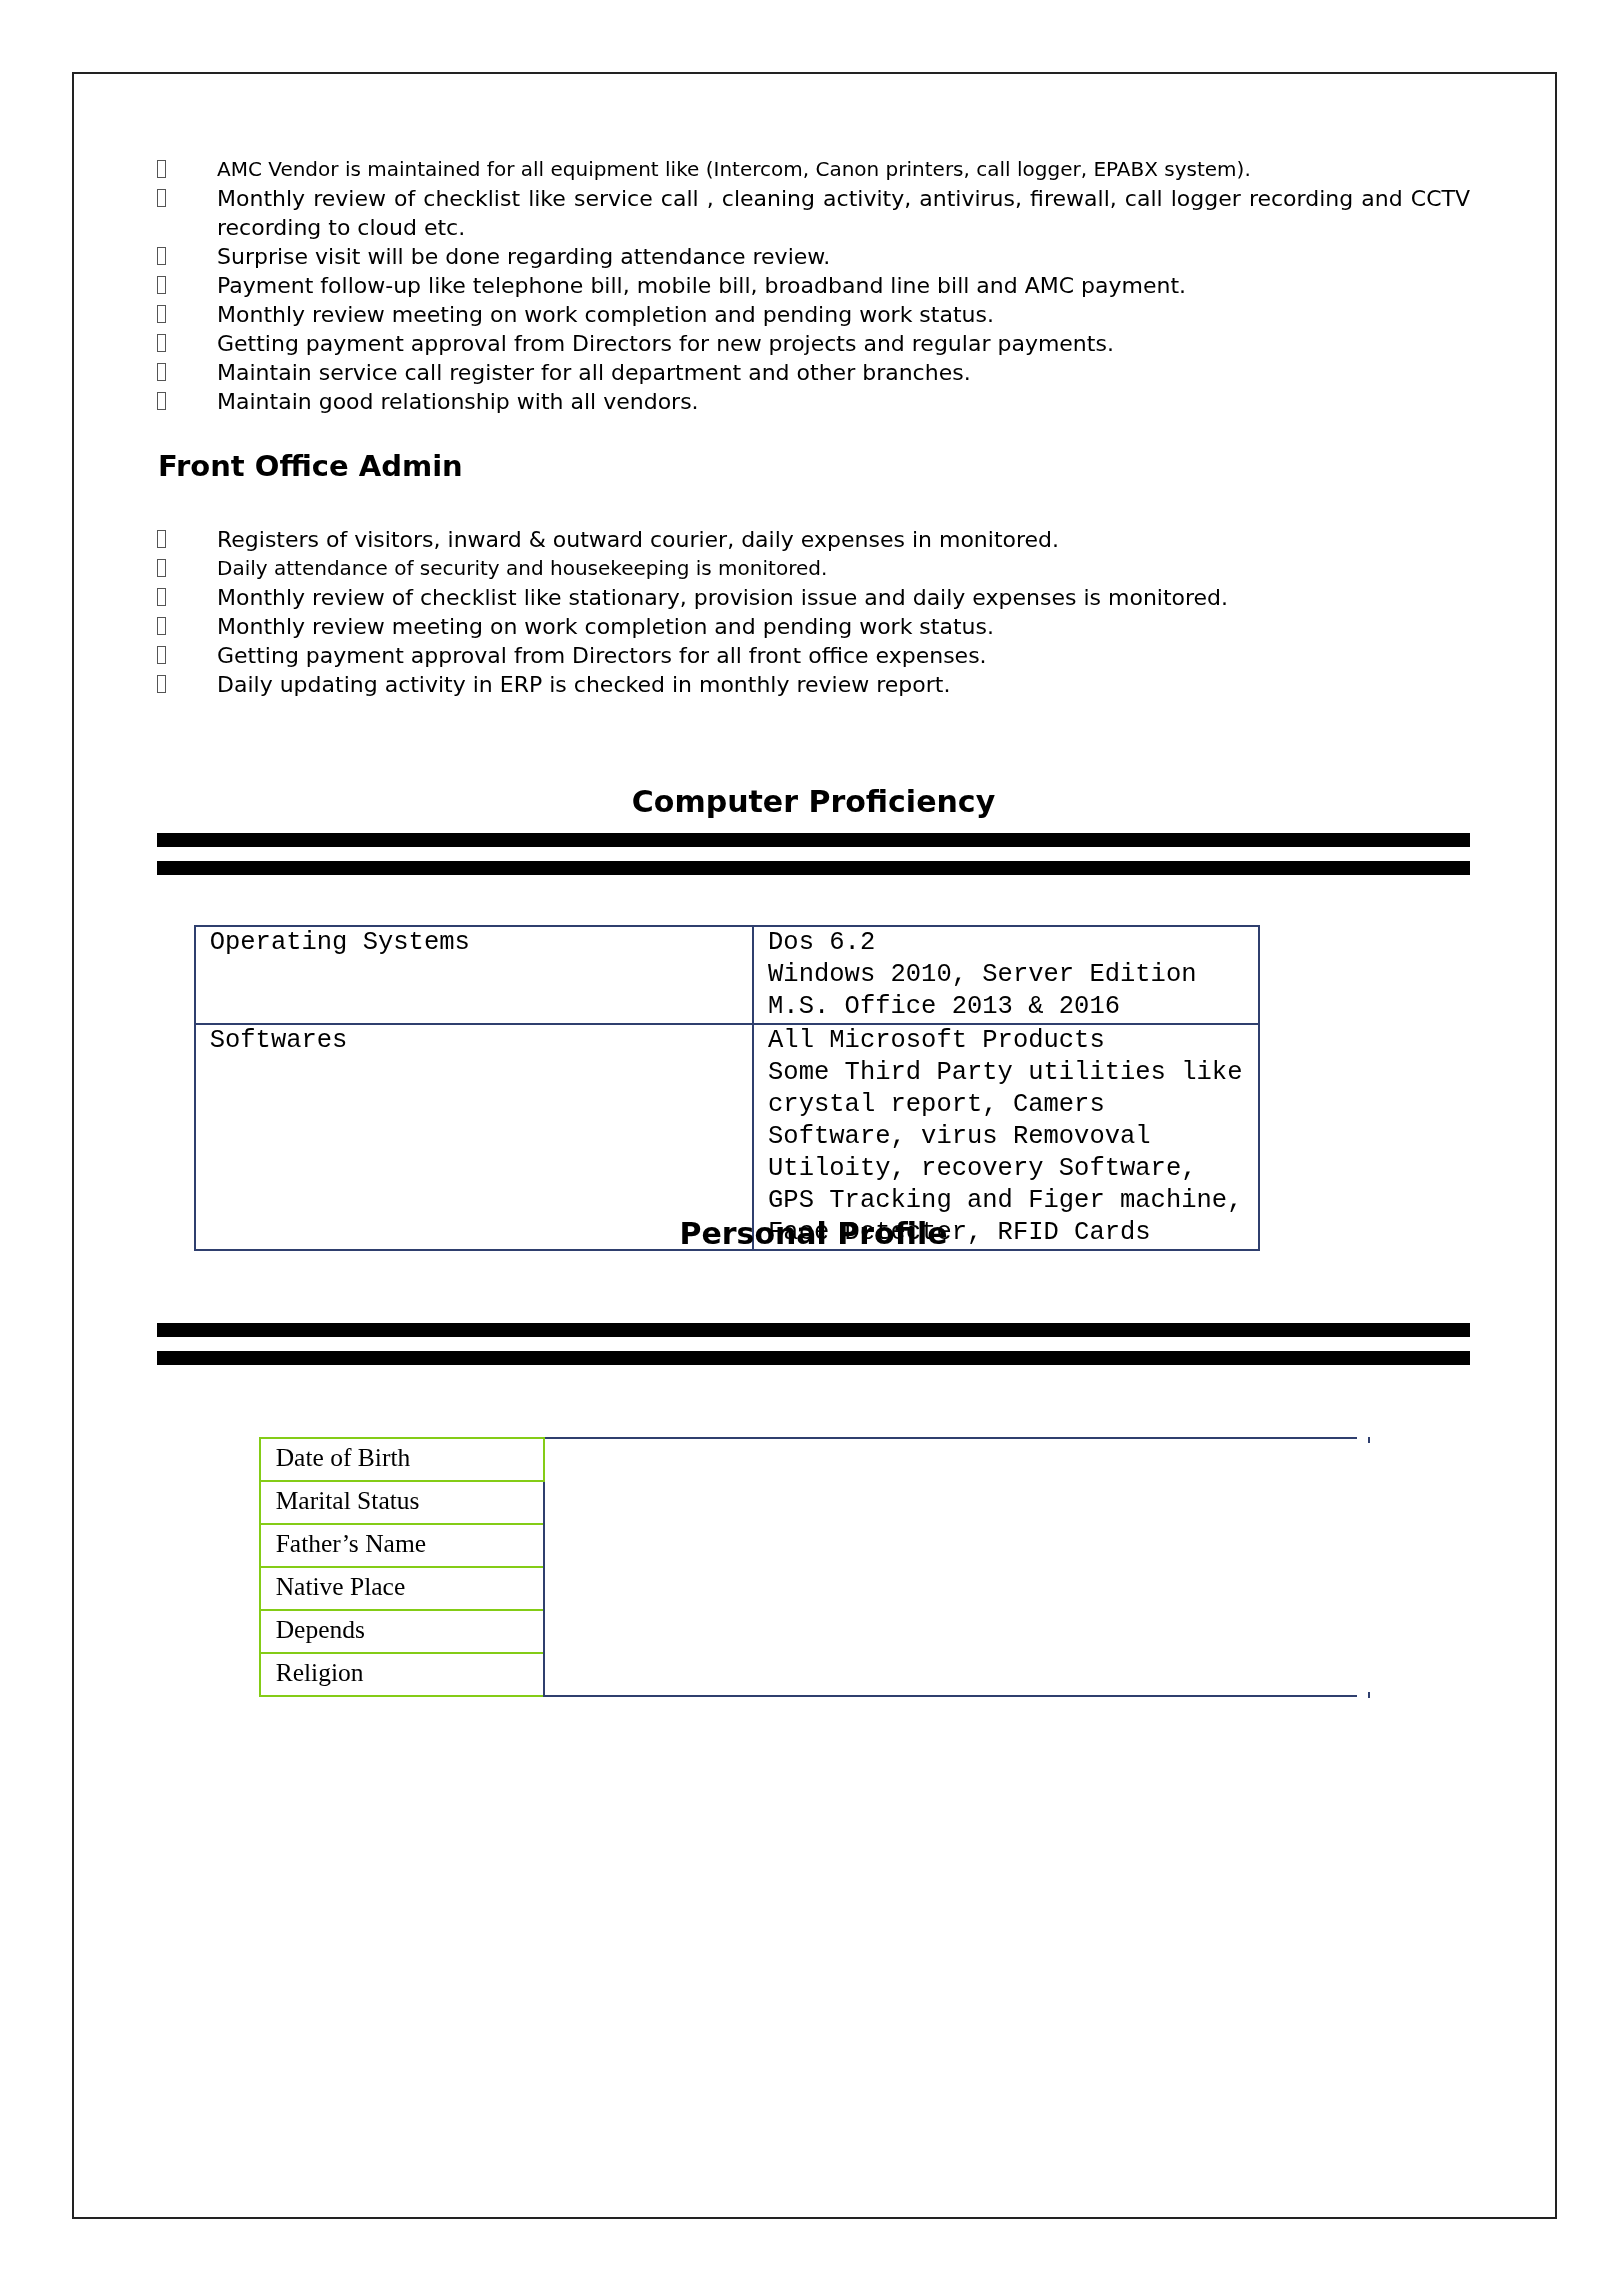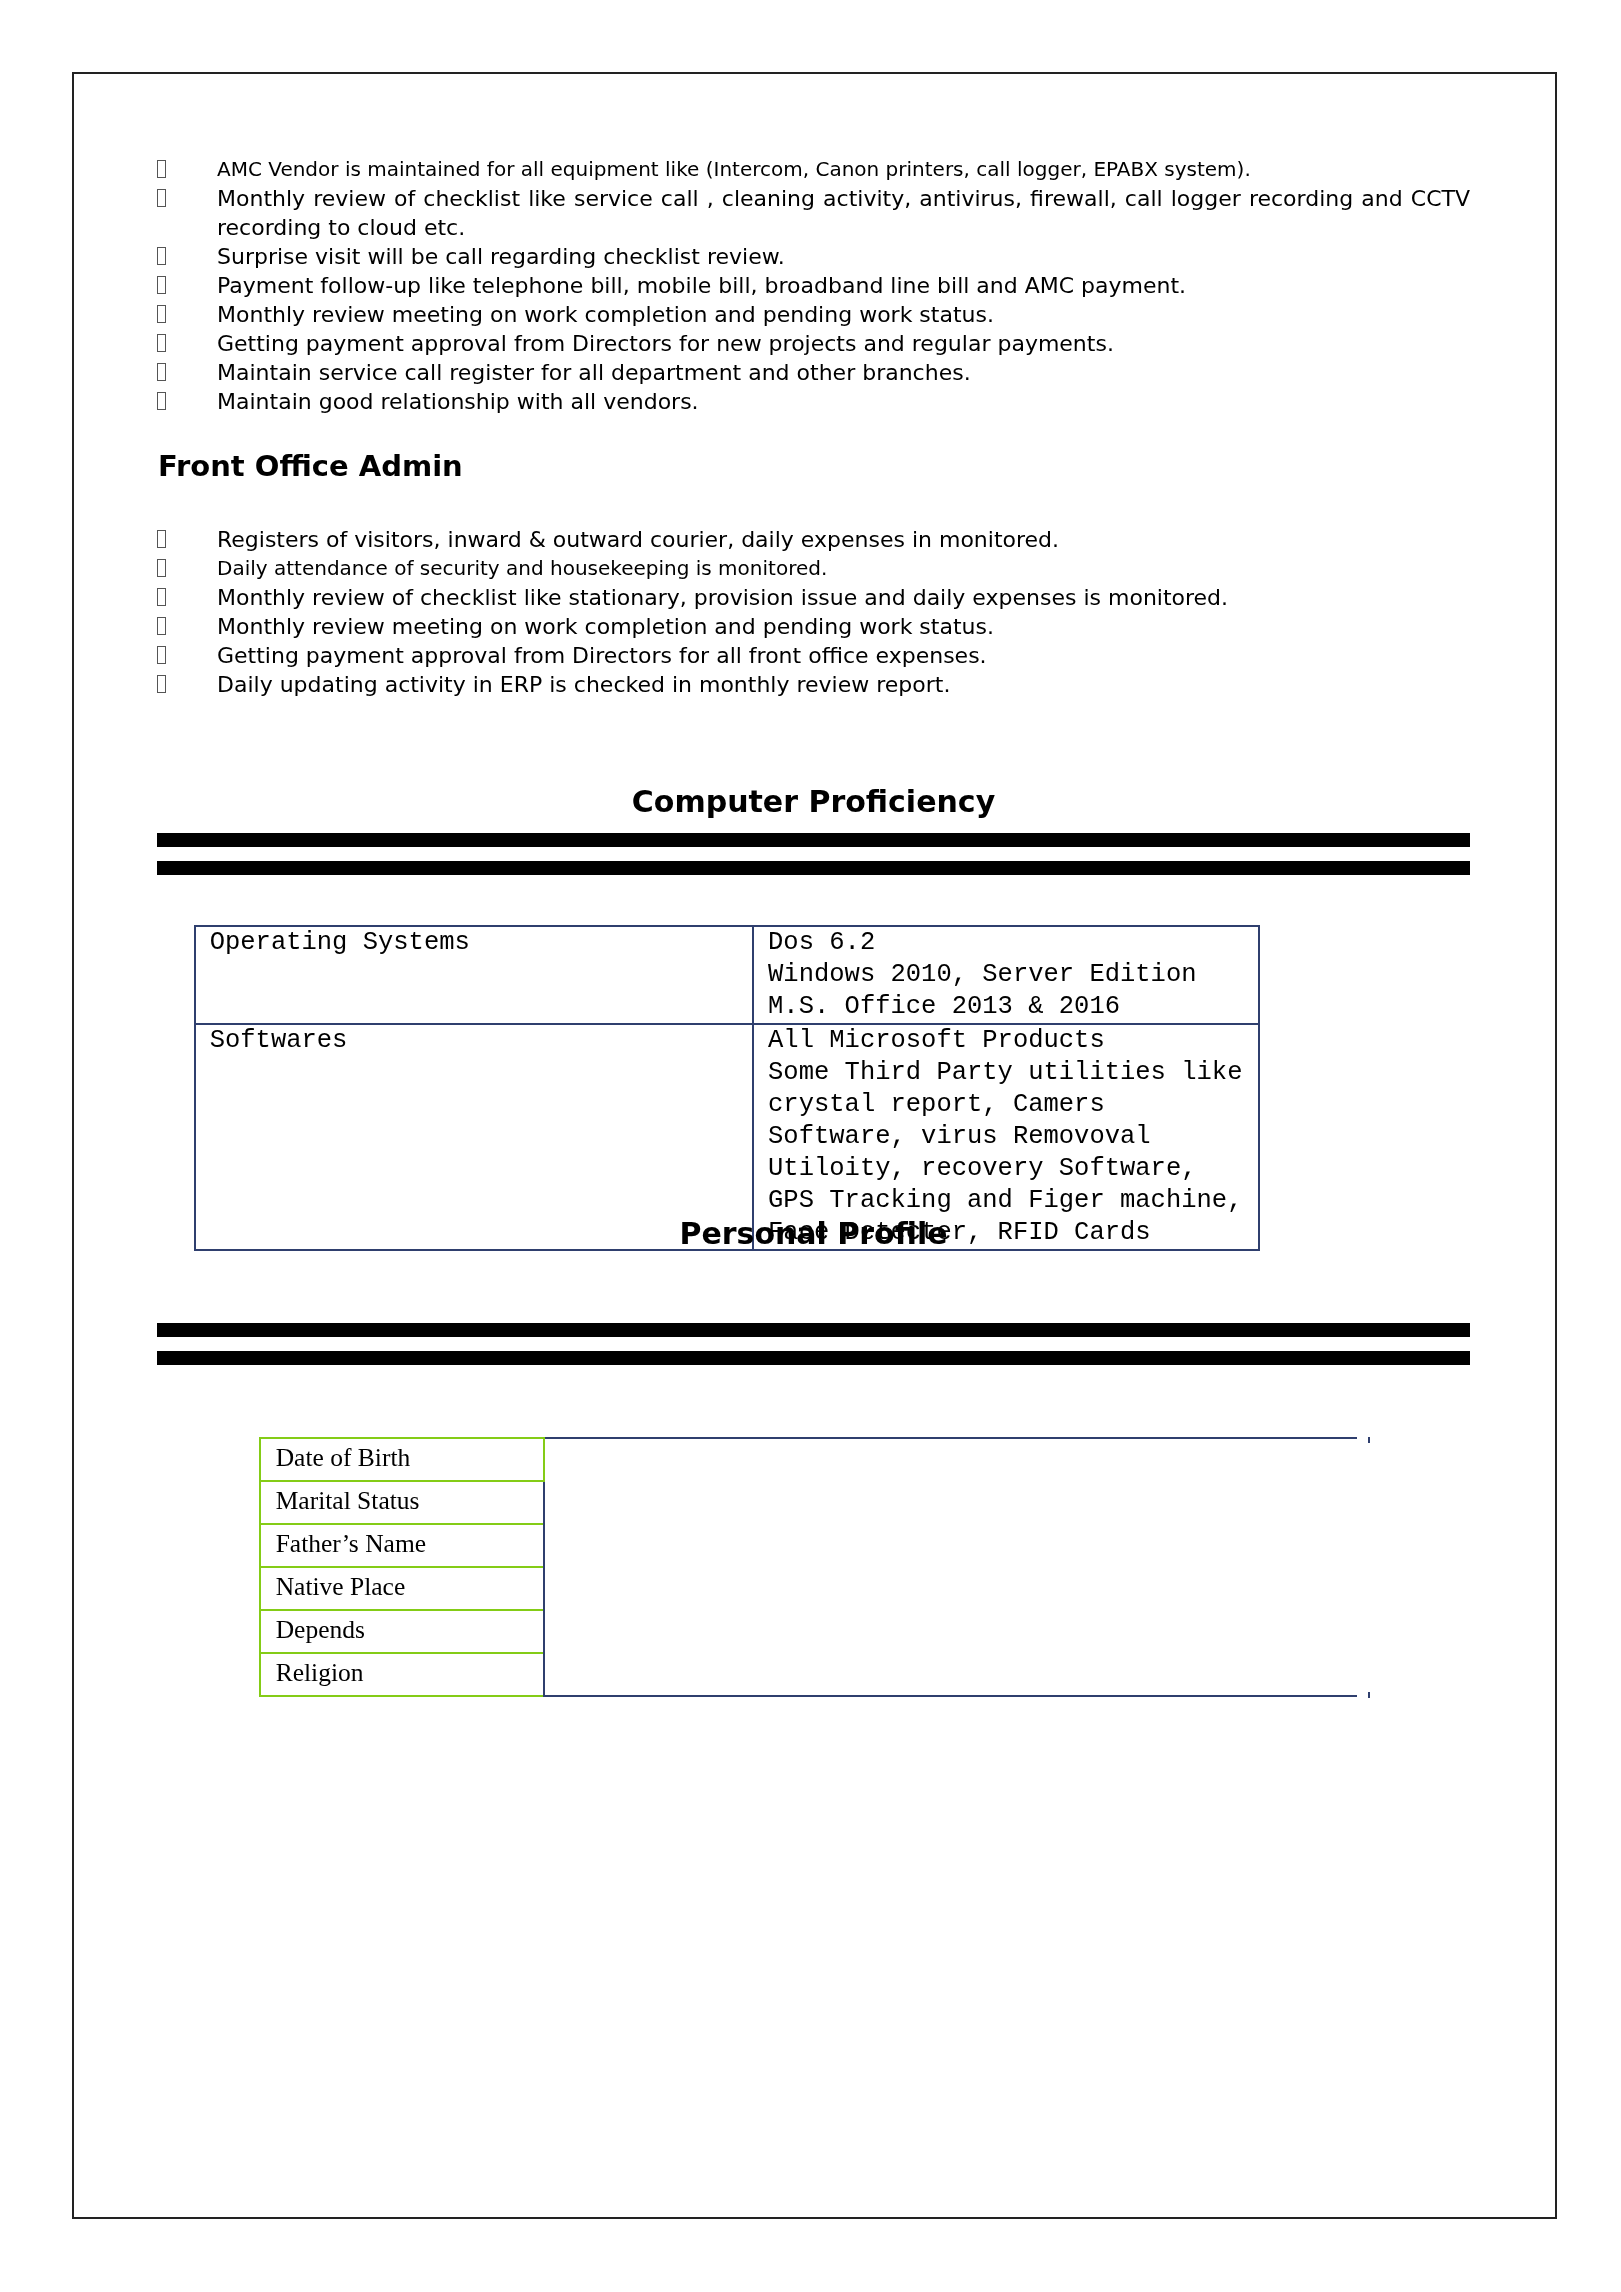--- a/index.html
+++ b/index.html
@@ -34,21 +34,21 @@
     <li class="small">
       <span class="bullet"></span>
       <span class="text">AMC Vendor is maintained for all equipment like (Intercom, Canon printers, call logger, EPABX system).</span>
     </li>
     <li>
       <span class="bullet"></span>
       <span class="text">Monthly review of checklist like service call , cleaning activity, antivirus, firewall, call logger recording and CCTV recording to cloud etc.</span>
     </li>
     <li>
       <span class="bullet"></span>
-      <span class="text">Surprise visit will be call regarding checklist review.</span>
+      <span class="text">Surprise visit will be done regarding attendance review.</span>
     </li>
     <li>
       <span class="bullet"></span>
       <span class="text">Payment follow-up like telephone bill, mobile bill, broadband line bill and AMC payment.</span>
     </li>
     <li>
       <span class="bullet"></span>
       <span class="text">Monthly review meeting on work completion and pending work status.</span>
     </li>
     <li>

